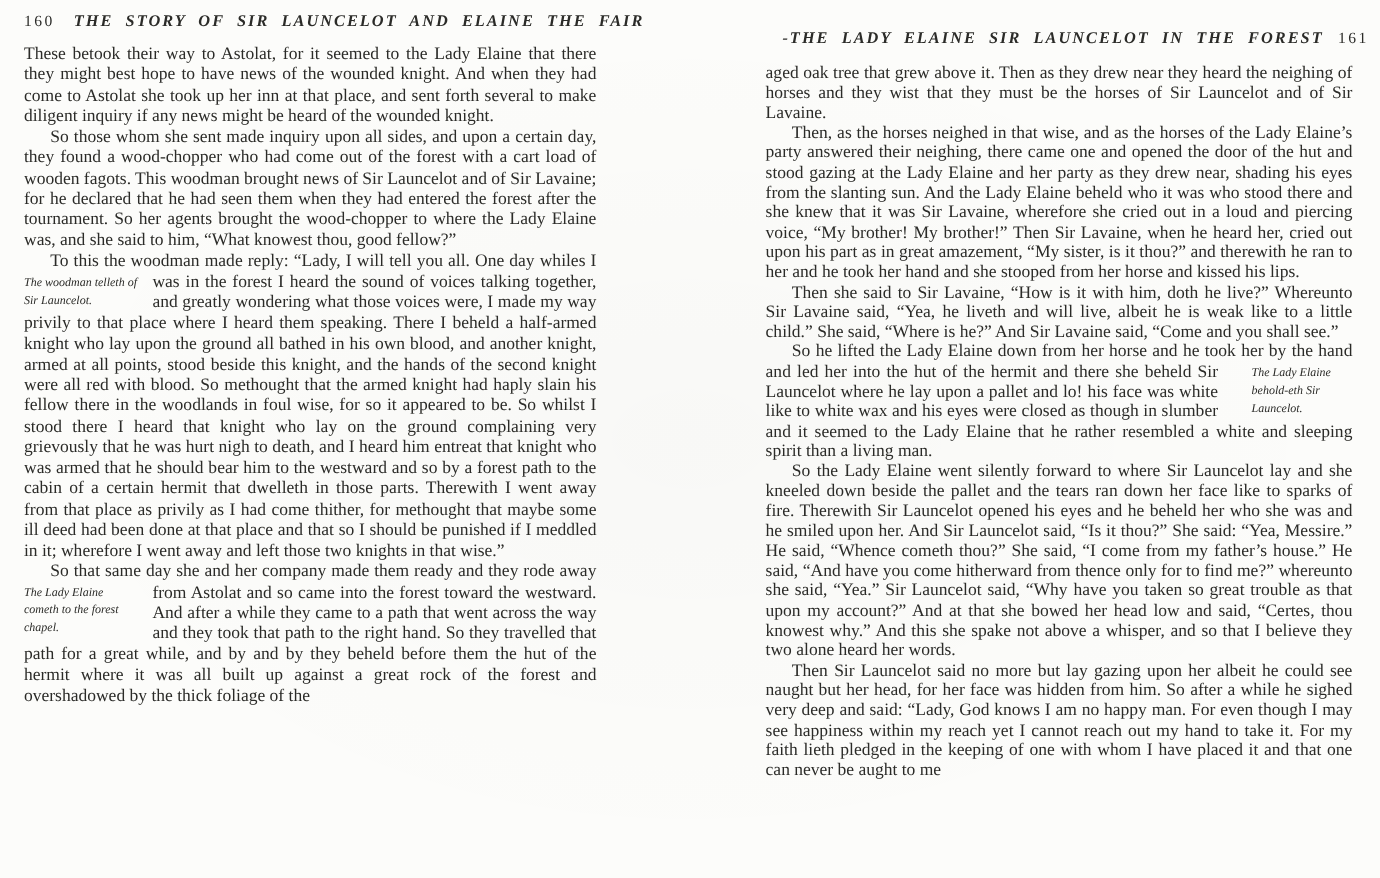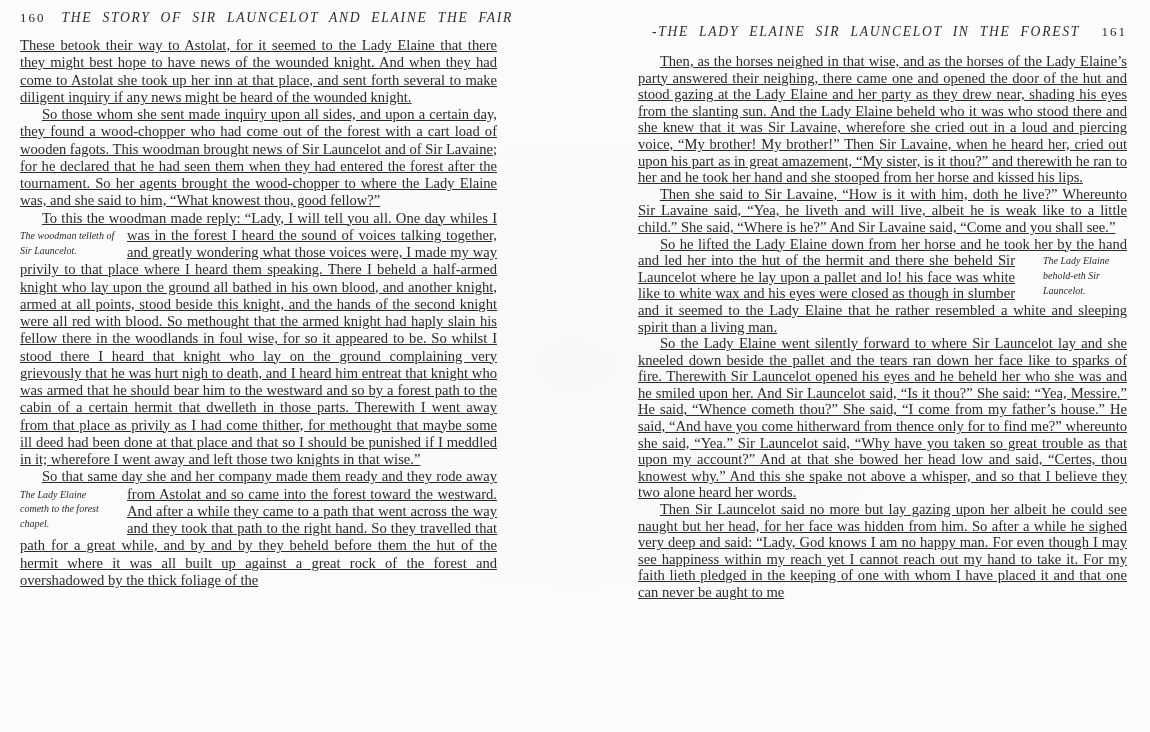--- a/index.html
+++ b/index.html
@@ -34,36 +34,35 @@
 
   .header {
     display: flex;
     align-items: flex-end;
     white-space: nowrap;
   }
   .page-left  .header { margin-bottom: 11px; }
   .page-right .header { margin-bottom: 13px; justify-content: space-between; padding-left: 14px; }
   .running-title {
     font-style: italic;
-    font-weight: normal;
+    font-weight: bold;
     font-size: 13.6px;
     letter-spacing: 1.7px;
     word-spacing: 5px;
   }
   .folio {
     font-size: 13px;
     letter-spacing: 2px;
   }
   .page-left .folio { margin-right: 16px; }
   .page-right .folio { margin-left: 12px; }
 
   .body {
     text-align: justify;
     font-size: 14.6px;
-    text-decoration: underline;
   }
   .page-left  .body { line-height: 17.25px; }
   .page-right .body { line-height: 16.6px; }
   .para { margin: 0; }
   .para.indent { text-indent: 1.5em; }
 
   
   .spacer { width: 0; }
   .page-left  .spacer { float: left;  height: 17.25px; }
   .page-right .spacer { float: right; height: 16.6px; }
@@ -95,20 +94,21 @@
       <p class="para indent"><span class="spacer"></span><span class="sidenote">The Lady Elaine cometh to the forest chapel.</span><span>So that same day she and her company made them ready and they rode away from Astolat and so came into the forest toward the westward. And after a while they came to a path that went across the way and they took that path to the right hand. So they travelled that path for a great while, and by and by they beheld before them the hut of the hermit where it was all built up against a great rock of the forest and overshadowed by the thick foliage of the</span></p>
     </div>
   </div>
 
   <div class="page page-right">
     <div class="header">
       <span class="running-title">-THE LADY ELAINE SIR LAUNCELOT IN THE FOREST</span>
       <span class="folio">161</span>
     </div>
     <div class="body">
+      <p class="para"><span>aged oak tree that grew above it. Then as they drew near they heard the neighing of horses and they wist that they must be the horses of Sir Launcelot and of Sir Lavaine.</span></p>
       <p class="para indent"><span>Then, as the horses neighed in that wise, and as the horses of the Lady Elaine’s party answered their neighing, there came one and opened the door of the hut and stood gazing at the Lady Elaine and her party as they drew near, shading his eyes from the slanting sun. And the Lady Elaine beheld who it was who stood there and she knew that it was Sir Lavaine, wherefore she cried out in a loud and piercing voice, “My brother! My brother!” Then Sir Lavaine, when he heard her, cried out upon his part as in great amazement, “My sister, is it thou?” and therewith he ran to her and he took her hand and she stooped from her horse and kissed his lips.</span></p>
       <p class="para indent"><span>Then she said to Sir Lavaine, “How is it with him, doth he live?” Whereunto Sir Lavaine said, “Yea, he liveth and will live, albeit he is weak like to a little child.” She said, “Where is he?” And Sir Lavaine said, “Come and you shall see.”</span></p>
       <p class="para indent"><span class="spacer"></span><span class="sidenote">The Lady Elaine behold-eth Sir Launcelot.</span><span>So he lifted the Lady Elaine down from her horse and he took her by the hand and led her into the hut of the hermit and there she beheld Sir Launcelot where he lay upon a pallet and lo! his face was white like to white wax and his eyes were closed as though in slumber and it seemed to the Lady Elaine that he rather resembled a white and sleeping spirit than a living man.</span></p>
       <p class="para indent"><span>So the Lady Elaine went silently forward to where Sir Launcelot lay and she kneeled down beside the pallet and the tears ran down her face like to sparks of fire. Therewith Sir Launcelot opened his eyes and he beheld her who she was and he smiled upon her. And Sir Launcelot said, “Is it thou?” She said: “Yea, Messire.” He said, “Whence cometh thou?” She said, “I come from my father’s house.” He said, “And have you come hitherward from thence only for to find me?” whereunto she said, “Yea.” Sir Launcelot said, “Why have you taken so great trouble as that upon my account?” And at that she bowed her head low and said, “Certes, thou knowest why.” And this she spake not above a whisper, and so that I believe they two alone heard her words.</span></p>
       <p class="para indent"><span>Then Sir Launcelot said no more but lay gazing upon her albeit he could see naught but her head, for her face was hidden from him. So after a while he sighed very deep and said: “Lady, God knows I am no happy man. For even though I may see happiness within my reach yet I cannot reach out my hand to take it. For my faith lieth pledged in the keeping of one with whom I have placed it and that one can never be aught to me</span></p>
     </div>
   </div>
 
 </div>
 

